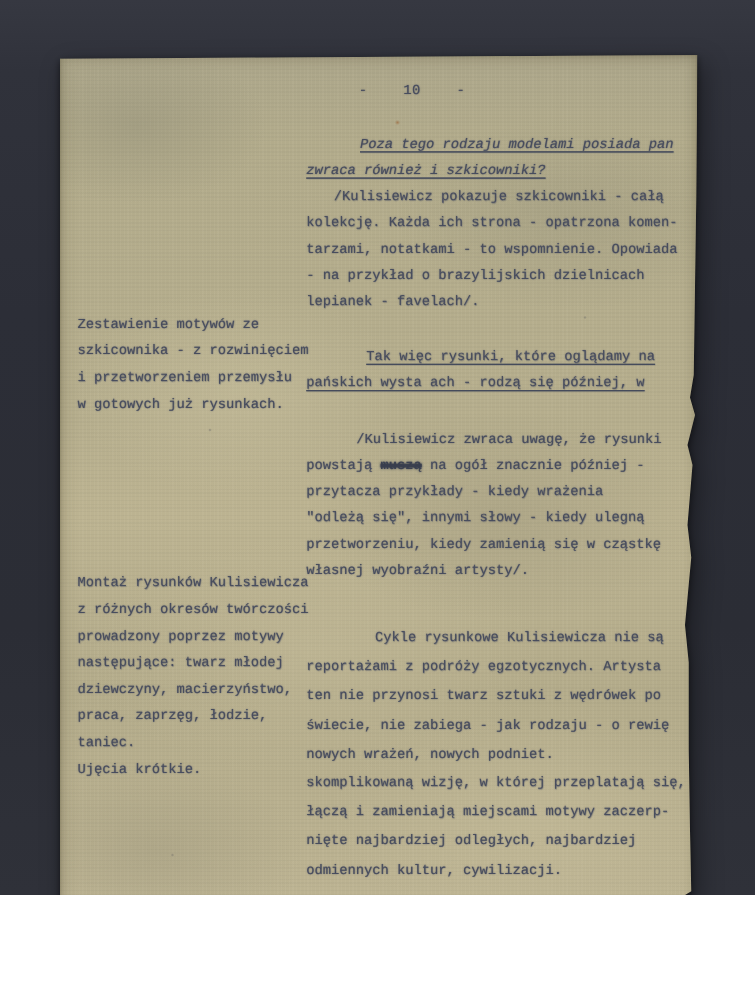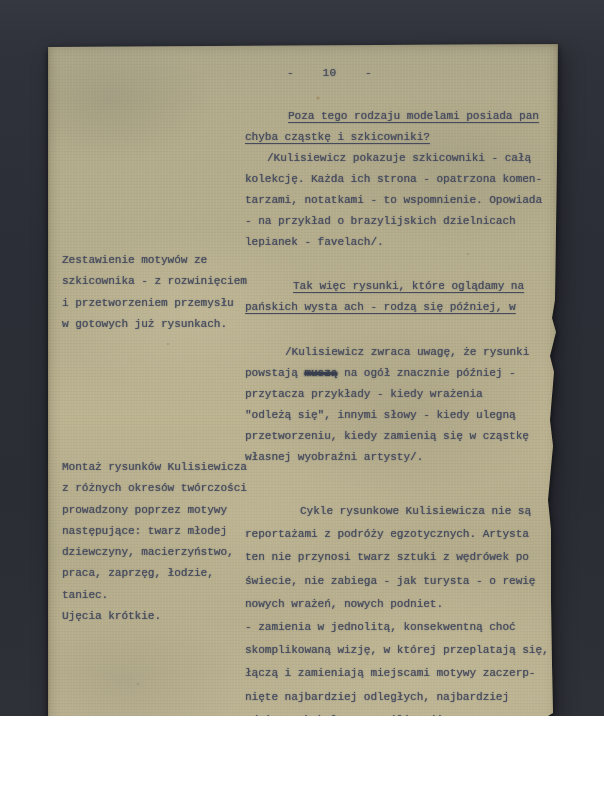--- a/index.html
+++ b/index.html
@@ -44,21 +44,21 @@
     color:rgba(68,74,92,0.92);
     font-size:11px;
     filter:blur(0.25px);
     text-shadow:0 0 1.2px rgba(72,78,96,0.75), 0.4px 0.4px 0.6px rgba(72,78,96,0.35);
   }
   .tl{white-space:pre;height:21px;line-height:21px;}
   .note .tl{height:21.3px;line-height:21.3px;}
   .p3 .tl{height:23.2px;line-height:23.2px;}
   .block{position:absolute;}
   .pagenum{left:239px;top:19px;letter-spacing:0.5px;}
-  .q1{left:197px;top:62px;}
+  .q1{left:197px;top:62px;font-style:italic;}
   .a1{left:197px;top:104px;}
   .note1{left:14px;top:206px;}
   .q2{left:197px;top:232px;}
   .a2{left:197px;top:298px;}
   .note2{left:14px;top:413px;}
   .p3{left:197px;top:456px;}
   .u{text-decoration:underline;text-decoration-thickness:1px;text-underline-offset:3px;text-decoration-color:rgba(64,70,88,0.8);}
   .ind43{padding-left:43px;}
   .ind22{padding-left:22px;}
   .ind48{padding-left:48px;text-align:right;}
@@ -75,21 +75,21 @@
 
 <div class="scene">
   <div class="paper-wrap">
     <div class="paper">
       <div class="txt">
 
         <div class="block pagenum tl">-    10    -</div>
 
         <div class="block q1">
           <div class="tl u ind43">Poza tego rodzaju modelami posiada pan</div>
-          <div class="tl u">chyba cząstkę i szkicowniki?</div>
+          <div class="tl u">zwraca również i szkicowniki?</div>
         </div>
 
         <div class="block a1">
           <div class="tl ind22">/Kulisiewicz pokazuje szkicowniki - całą</div>
           <div class="tl">kolekcję. Każda ich strona - opatrzona komen-</div>
           <div class="tl">tarzami, notatkami - to wspomnienie. Opowiada</div>
           <div class="tl">- na przykład o brazylijskich dzielnicach</div>
           <div class="tl">lepianek - favelach/.</div>
         </div>
 
@@ -122,23 +122,22 @@
           <div class="tl">dziewczyny, macierzyństwo,</div>
           <div class="tl">praca, zaprzęg, łodzie,</div>
           <div class="tl">taniec.</div>
           <div class="tl">Ujęcia krótkie.</div>
         </div>
 
         <div class="block p3">
           <div class="tl ind55">Cykle rysunkowe Kulisiewicza nie są</div>
           <div class="tl">reportażami z podróży egzotycznych. Artysta</div>
           <div class="tl">ten nie przynosi twarz sztuki z wędrówek po</div>
-          <div class="tl">świecie, nie zabiega - jak turysta - o rewię</div>
+          <div class="tl">świecie, nie zabiega - jak rodzaju - o rewię</div>
           <div class="tl">nowych wrażeń, nowych podniet.</div>
-          <div class="tl">- zamienia w jednolitą, konsekwentną choć</div>
           <div class="tl">skomplikowaną wizję, w której przeplatają się,</div>
           <div class="tl">łączą i zamieniają miejscami motywy zaczerp-</div>
           <div class="tl">nięte najbardziej odległych, najbardziej</div>
           <div class="tl">odmiennych kultur, cywilizacji.</div>
         </div>
 
       </div>
     </div>
   </div>
 </div>

